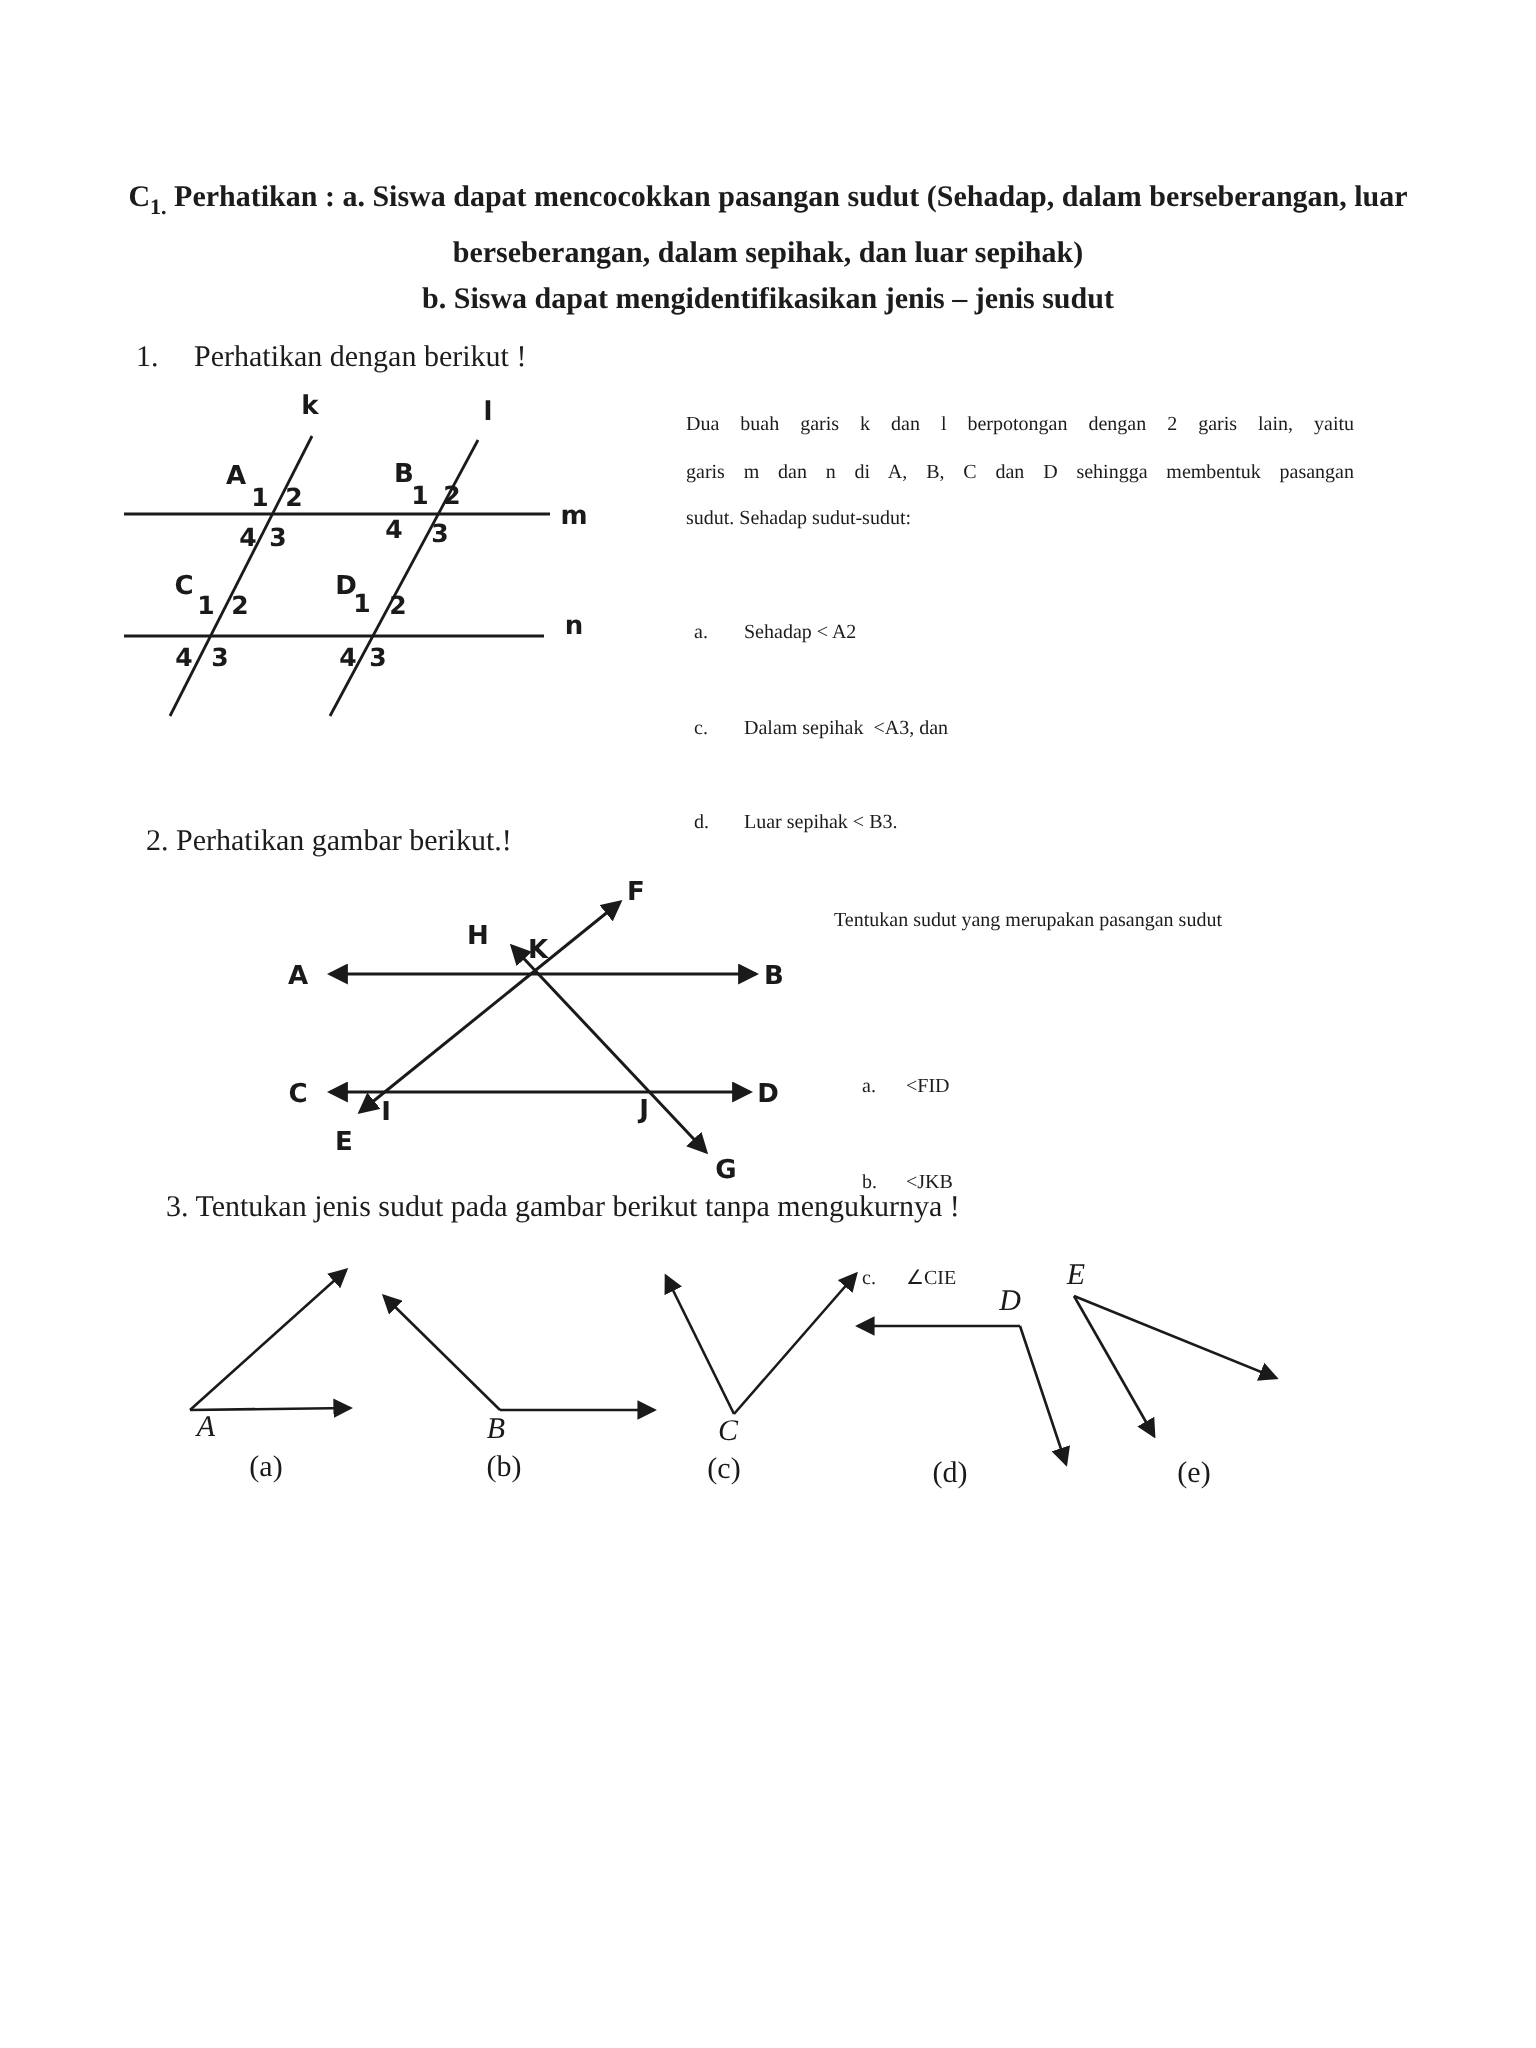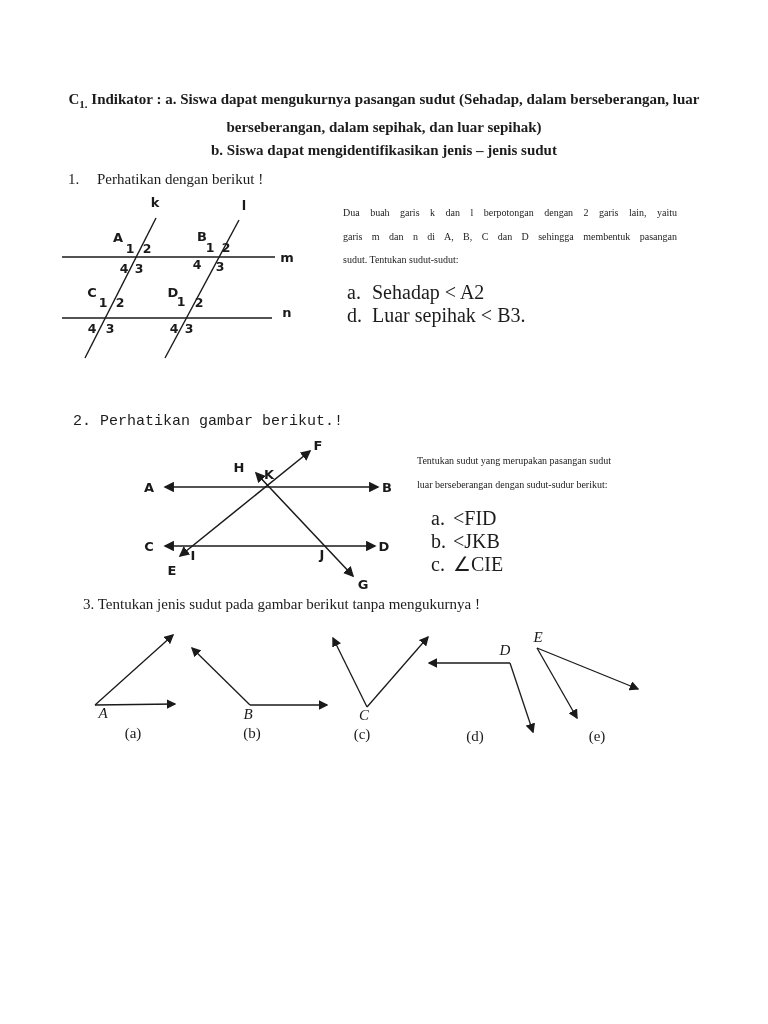--- a/index.html
+++ b/index.html
@@ -6,34 +6,34 @@
   body{
     width:768px;height:1024px;position:relative;background:#ffffff;
     font-family:"Liberation Serif", serif;color:#1c1c1c;overflow:hidden;
   }
   .abs{position:absolute;}
   .hdr{left:0;right:0;top:88px;text-align:center;font-weight:bold;font-size:15px;line-height:23px;}
   .hdr sub{font-size:11px;}
   .qtitle{font-size:15px;}
   .para{font-size:10px;line-height:23.5px;}
   .jl{text-align:justify;text-align-last:justify;}
-  .items .row{white-space:pre;font-size:20px;}
+  .items .row{white-space:pre;font-size:10px;margin-top:25px;}
   .ltr{display:inline-block;}
   svg text{fill:#1a1a1a;}
   .dlab{font-family:"DejaVu Sans", sans-serif;font-weight:bold;font-size:13px;text-anchor:middle;}
   .dnum{font-family:"DejaVu Sans", sans-serif;font-weight:bold;font-size:12.5px;text-anchor:middle;}
   .vlab{font-family:"Liberation Serif", serif;font-style:italic;font-size:15px;text-anchor:middle;}
   .cap{font-family:"Liberation Serif", serif;font-size:15px;text-anchor:middle;}
   .ln{stroke:#1a1a1a;fill:none;}
 </style>
 </head>
 <body>
 
 <div class="abs hdr">
-  <div><span>C</span><sub>1.</sub><span> Indikator : a. Siswa dapat mengukurnya pasangan sudut (Sehadap, dalam berseberangan, luar</span></div>
+  <div><span>C</span><sub>1.</sub><span> Perhatikan : a. Siswa dapat mencocokkan pasangan sudut (Sehadap, dalam berseberangan, luar</span></div>
   <div>berseberangan, dalam sepihak, dan luar sepihak)</div>
   <div>b. Siswa dapat mengidentifikasikan jenis – jenis sudut</div>
 </div>
 
 <span class="abs qtitle" style="left:68px;top:171px;">1.</span>
 <span class="abs qtitle" style="left:97px;top:171px;">Perhatikan dengan berikut !</span>
 
 <svg class="abs" style="left:60px;top:193px;" width="250" height="176" viewBox="0 0 250 176">
   <line class="ln" x1="2" y1="64" x2="215" y2="64" stroke-width="1.4"></line>
   <line class="ln" x1="2" y1="125" x2="212" y2="125" stroke-width="1.4"></line>
@@ -65,29 +65,30 @@
   <text class="dlab" x="113" y="104">D</text>
   <text class="dnum" x="121" y="113">1</text>
   <text class="dnum" x="139" y="114">2</text>
   <text class="dnum" x="114" y="140">4</text>
   <text class="dnum" x="129" y="140">3</text>
 </svg>
 
 <div class="abs para" style="left:343px;top:201px;width:334px;">
   <div class="jl">Dua buah garis k dan l berpotongan dengan 2 garis lain, yaitu</div>
   <div class="jl">garis m dan n di A, B, C dan D sehingga membentuk pasangan</div>
-  <div>sudut. Tentukan sudut-sudut:</div>
+  <div>sudut. Sehadap sudut-sudut:</div>
 </div>
 
 <div class="abs items" style="left:347px;top:281px;line-height:22.7px;">
   <div class="row"><span class="ltr" style="width:25px;">a.</span><span>Sehadap &lt; A2</span></div>
+  <div class="row"><span class="ltr" style="width:25px;">c.</span><span>Dalam sepihak  &lt;A3, dan</span></div>
   <div class="row"><span class="ltr" style="width:25px;">d.</span><span>Luar sepihak &lt; B3.</span></div>
 </div>
 
-<span class="abs qtitle" style="left:73px;top:413px;font-family:Liberation Mono, monospace;">2. Perhatikan gambar berikut.!</span>
+<span class="abs qtitle" style="left:73px;top:413px;">2. Perhatikan gambar berikut.!</span>
 
 <svg class="abs" style="left:140px;top:438px;" width="262" height="158" viewBox="0 0 262 158">
   <defs>
     <marker id="ah2" viewBox="0 0 10 10" refX="8.5" refY="5" markerWidth="7" markerHeight="7" orient="auto-start-reverse">
       <path d="M0,0 L10,5 L0,10 z" fill="#1a1a1a"></path>
     </marker>
   </defs>
   <line class="ln" x1="25" y1="49" x2="238" y2="49" stroke-width="1.5" marker-start="url(#ah2)" marker-end="url(#ah2)"></line>
   <line class="ln" x1="25" y1="108" x2="235" y2="108" stroke-width="1.5" marker-start="url(#ah2)" marker-end="url(#ah2)"></line>
   <line class="ln" x1="40" y1="118" x2="170" y2="13" stroke-width="1.5" marker-start="url(#ah2)" marker-end="url(#ah2)"></line>
@@ -100,21 +101,20 @@
   <text class="dlab" x="178" y="12">F</text>
   <text class="dlab" x="223" y="151">G</text>
   <text class="dlab" x="99" y="34">H</text>
   <text class="dlab" x="53" y="122">I</text>
   <text class="dlab" x="182" y="121">J</text>
   <text class="dlab" x="129" y="41">K</text>
 </svg>
 
 <div class="abs para" style="left:417px;top:449px;width:302px;">
   <div>Tentukan  sudut yang merupakan pasangan sudut</div>
-  <div>luar berseberangan dengan sudut-sudur berikut:</div>
 </div>
 
 <div class="abs items" style="left:431px;top:507px;line-height:23px;">
   <div class="row"><span class="ltr" style="width:22px;">a.</span><span>&lt;FID</span></div>
   <div class="row"><span class="ltr" style="width:22px;">b.</span><span>&lt;JKB</span></div>
   <div class="row"><span class="ltr" style="width:22px;">c.</span><span>∠CIE</span></div>
 </div>
 
 <span class="abs qtitle" style="left:83px;top:596px;">3. Tentukan jenis sudut pada gambar berikut tanpa mengukurnya !</span>
 

